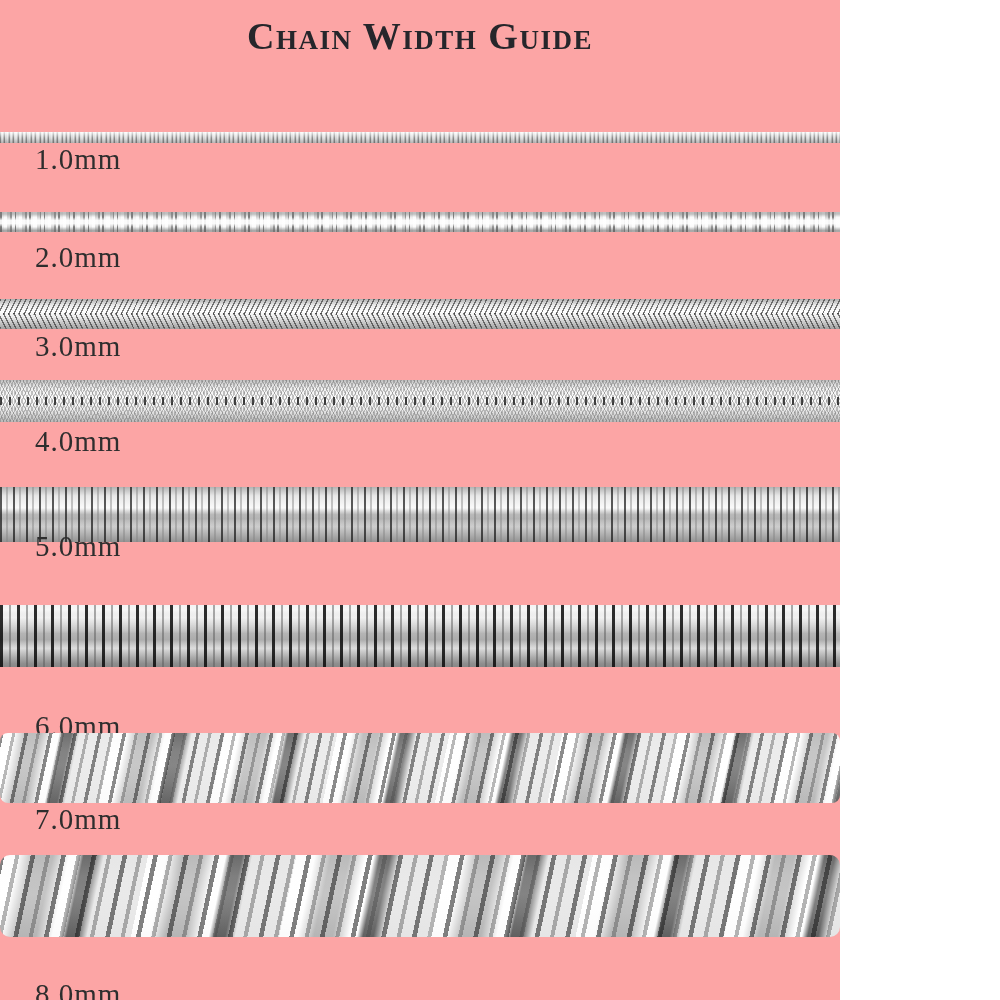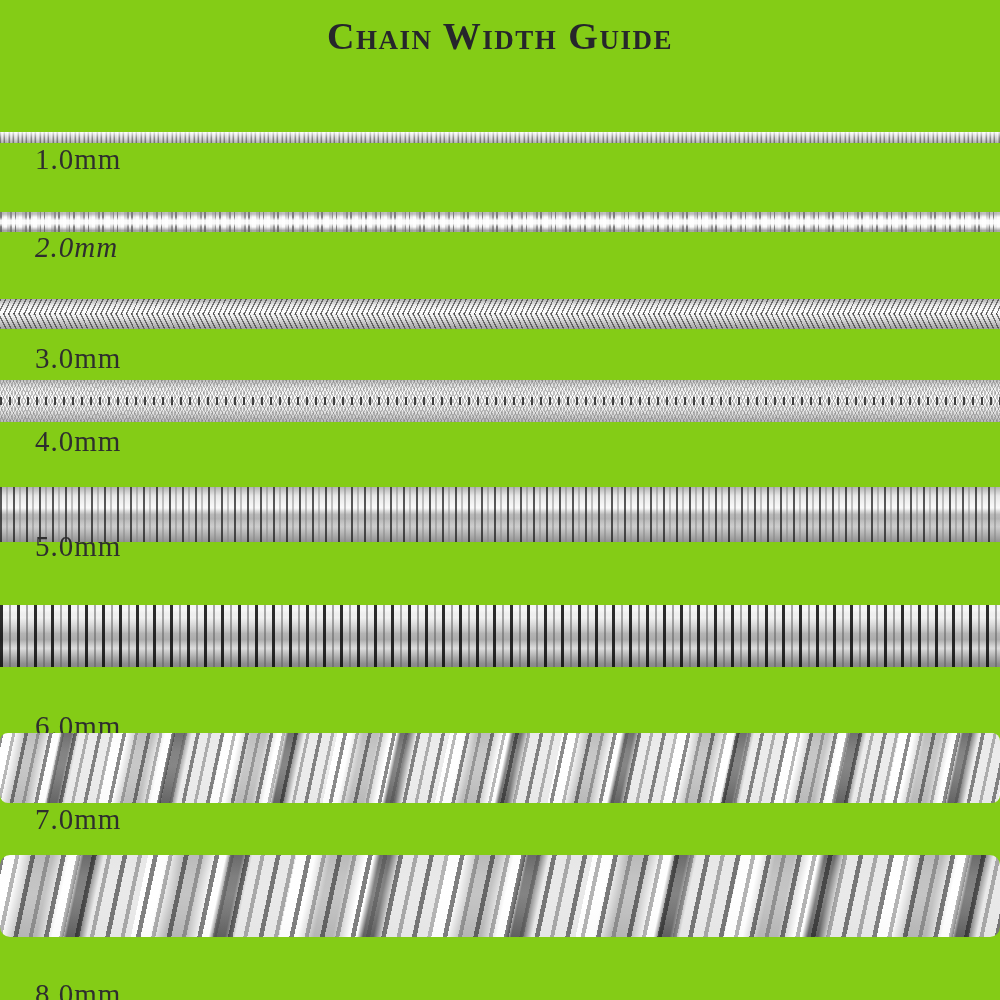--- a/index.html
+++ b/index.html
@@ -1,20 +1,20 @@
 <!DOCTYPE html>
 <html><head>
 <meta charset="utf-8">
 <style>
   html, body { margin: 0; padding: 0; }
   .page {
     position: relative;
-    width: 1000px;
+    width: 840px;
     height: 1000px;
-    background: #84cc16;
+    background: #fca5a5;
     overflow: hidden;
     font-family: "Liberation Serif", "DejaVu Serif", serif;
   }
   .guide-title {
     position: absolute;
     top: 16px;
     left: 0;
     width: 100%;
     text-align: center;
     font-size: 38px;
@@ -94,22 +94,22 @@
   }
   
   .chain-8 { top: 855px; height: 82px; border-radius: 10px;
     background-image:
       repeating-linear-gradient(102deg, rgba(25,25,25,.55) 0 4.5px, rgba(255,255,255,0) 4.5px 15px, rgba(70,70,70,.4) 15px 19px, rgba(255,255,255,0) 19px 30px),
       repeating-linear-gradient(102deg, rgba(255,255,255,.95) 0 18px, rgba(182,182,182,.8) 34px, rgba(182,182,182,.8) 52px, rgba(255,255,255,.95) 68px, rgba(255,255,255,.95) 76px, rgba(30,30,30,.55) 82px, rgba(30,30,30,.55) 92px, rgba(232,232,232,.95) 102px, rgba(232,232,232,.95) 145px),
       linear-gradient(180deg, #c9c9c9 0, #f5f5f5 26%, #ffffff 48%, #e6e6e6 70%, #b0b0b0 100%);
   }
 
   .label-1 { top: 145px; text-align: center; }
-  .label-2 { top: 233px; font-style: italic; }
-  .label-3 { top: 344px; }
+  .label-2 { top: 243px; }
+  .label-3 { top: 332px; }
   .label-4 { top: 427px; text-align: right; }
   .label-5 { top: 532px; }
   .label-6 { top: 712px; }
   .label-7 { top: 805px; }
   .label-8 { top: 980px; }
 </style>
 </head>
 <body>
 
 <div class="page">

